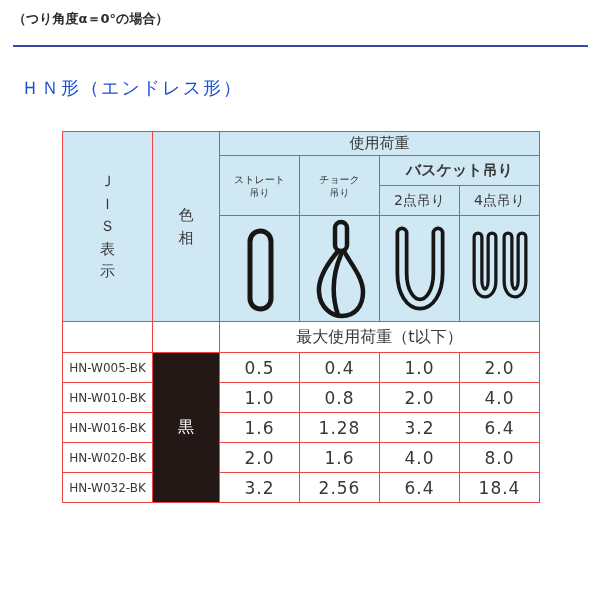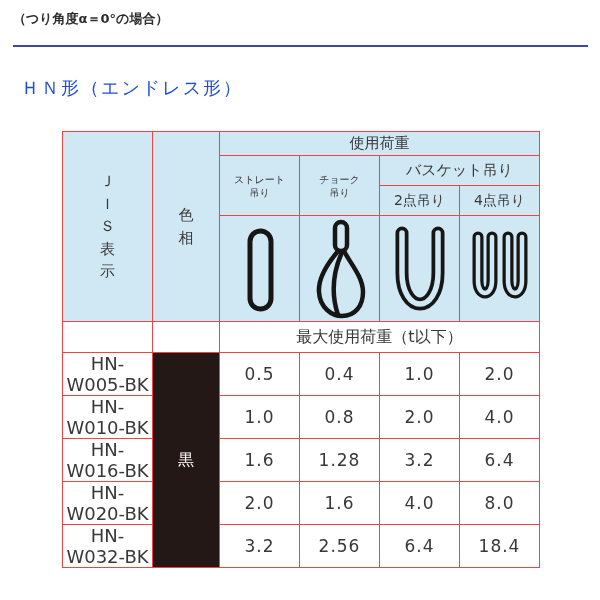--- a/index.html
+++ b/index.html
@@ -41,25 +41,25 @@
   table.spec td {
     border:1px solid #ef4444;
     text-align:center; vertical-align:middle;
     padding:0;
   }
   table.spec { border:1px solid #5f5f5f; }
   td.hd { background:#d0e8f4; }
   td.vtext { white-space:pre-line; line-height:1.5; font-size:15px; }
   td.loadhdr { font-size:15px; height:24px; }
   td.colhdr  { font-size:10px; line-height:1.3; white-space:pre-line; }
-  td.baskethdr { font-size:15px; height:30px; }
+  td.baskethdr { font-size:15px; height:30px;font-weight:bold; }
   td.pointhdr { font-size:14px; height:30px; }
   td.iconcell { height:106px; }
   td.maxhdr { font-size:16px; height:31px; }
-  td.code { font-size:18px; text-align:left; padding-left:6px; height:30px;border-radius:16px; }
+  td.code { font-size:12px; text-align:left; padding-left:6px; height:30px;border-radius:16px; }
   td.num  { font-size:17px; height:30px; letter-spacing:1px; }
   td.hue-black {
     background:#231815; color:#ffffff;
     font-size:16px;
   }
   svg.icon { display:block; margin:0 auto; }
 </style>
 </head>
 <body>
 

